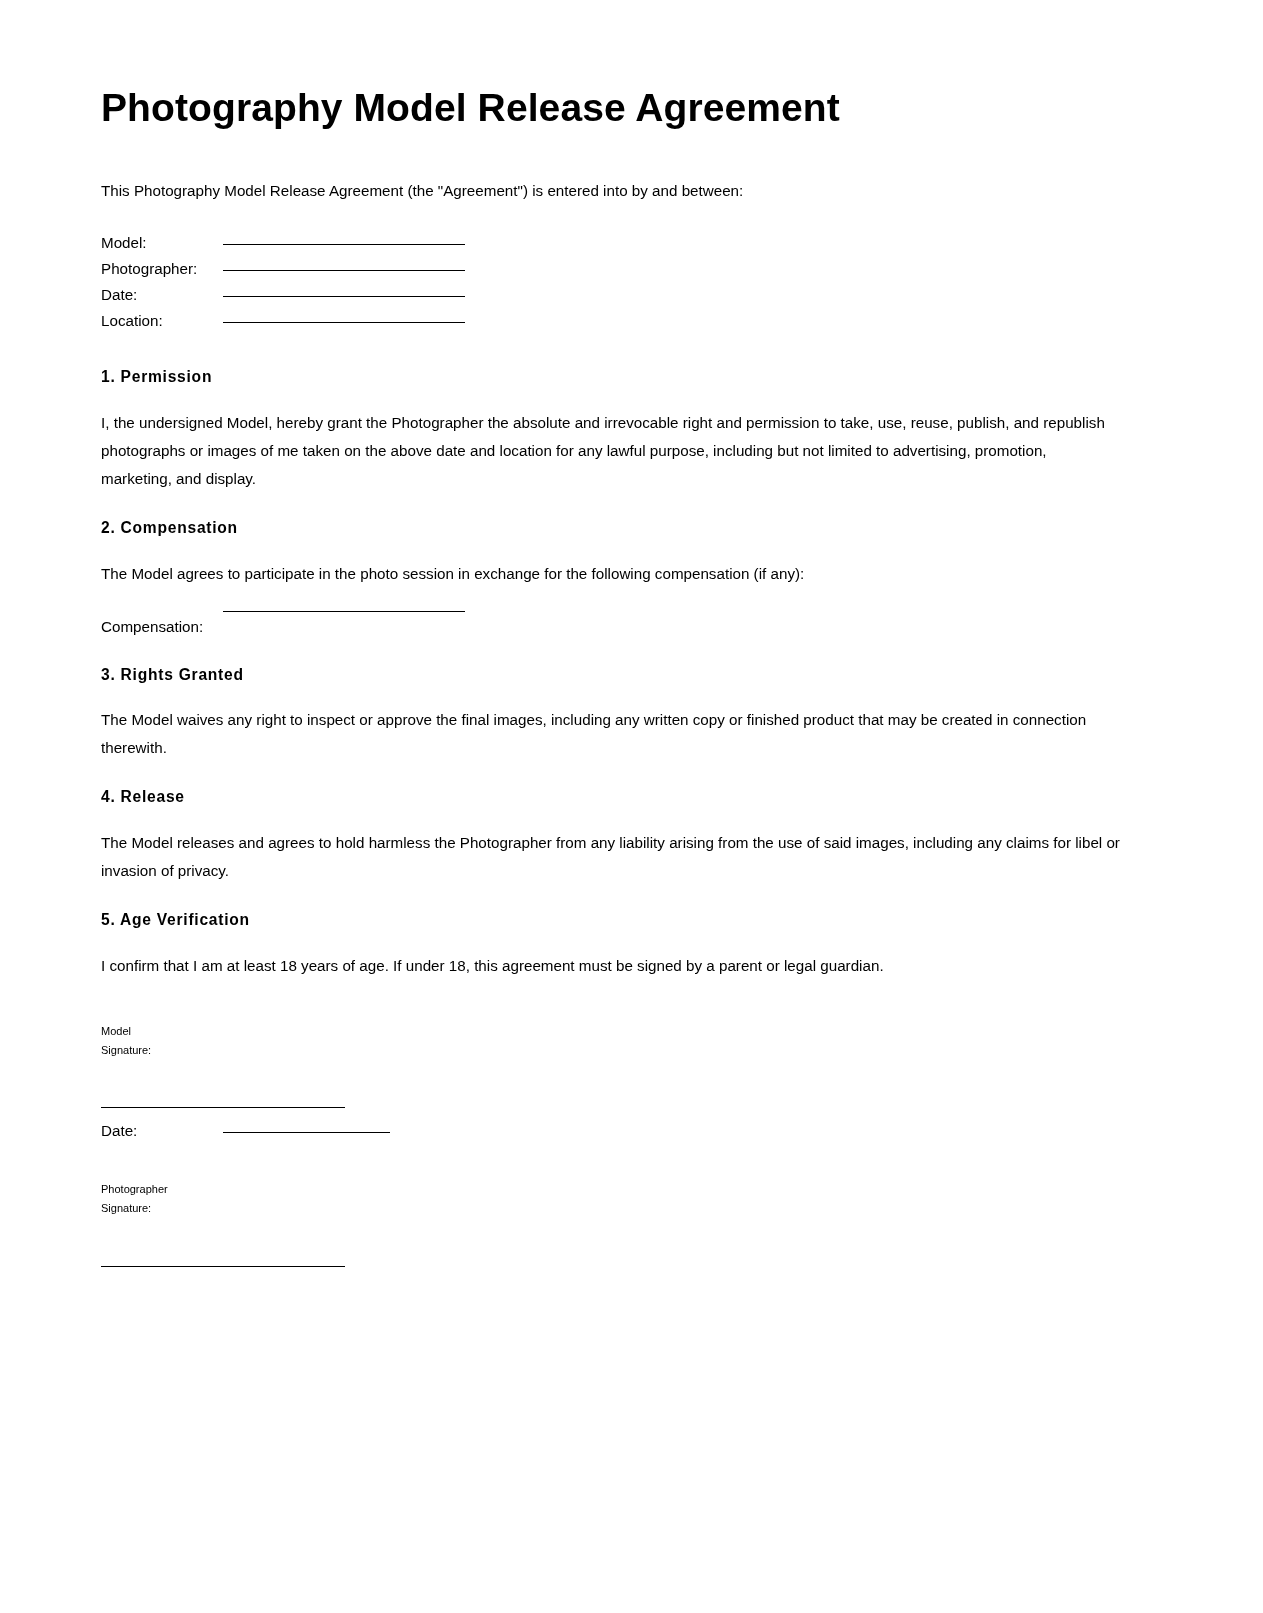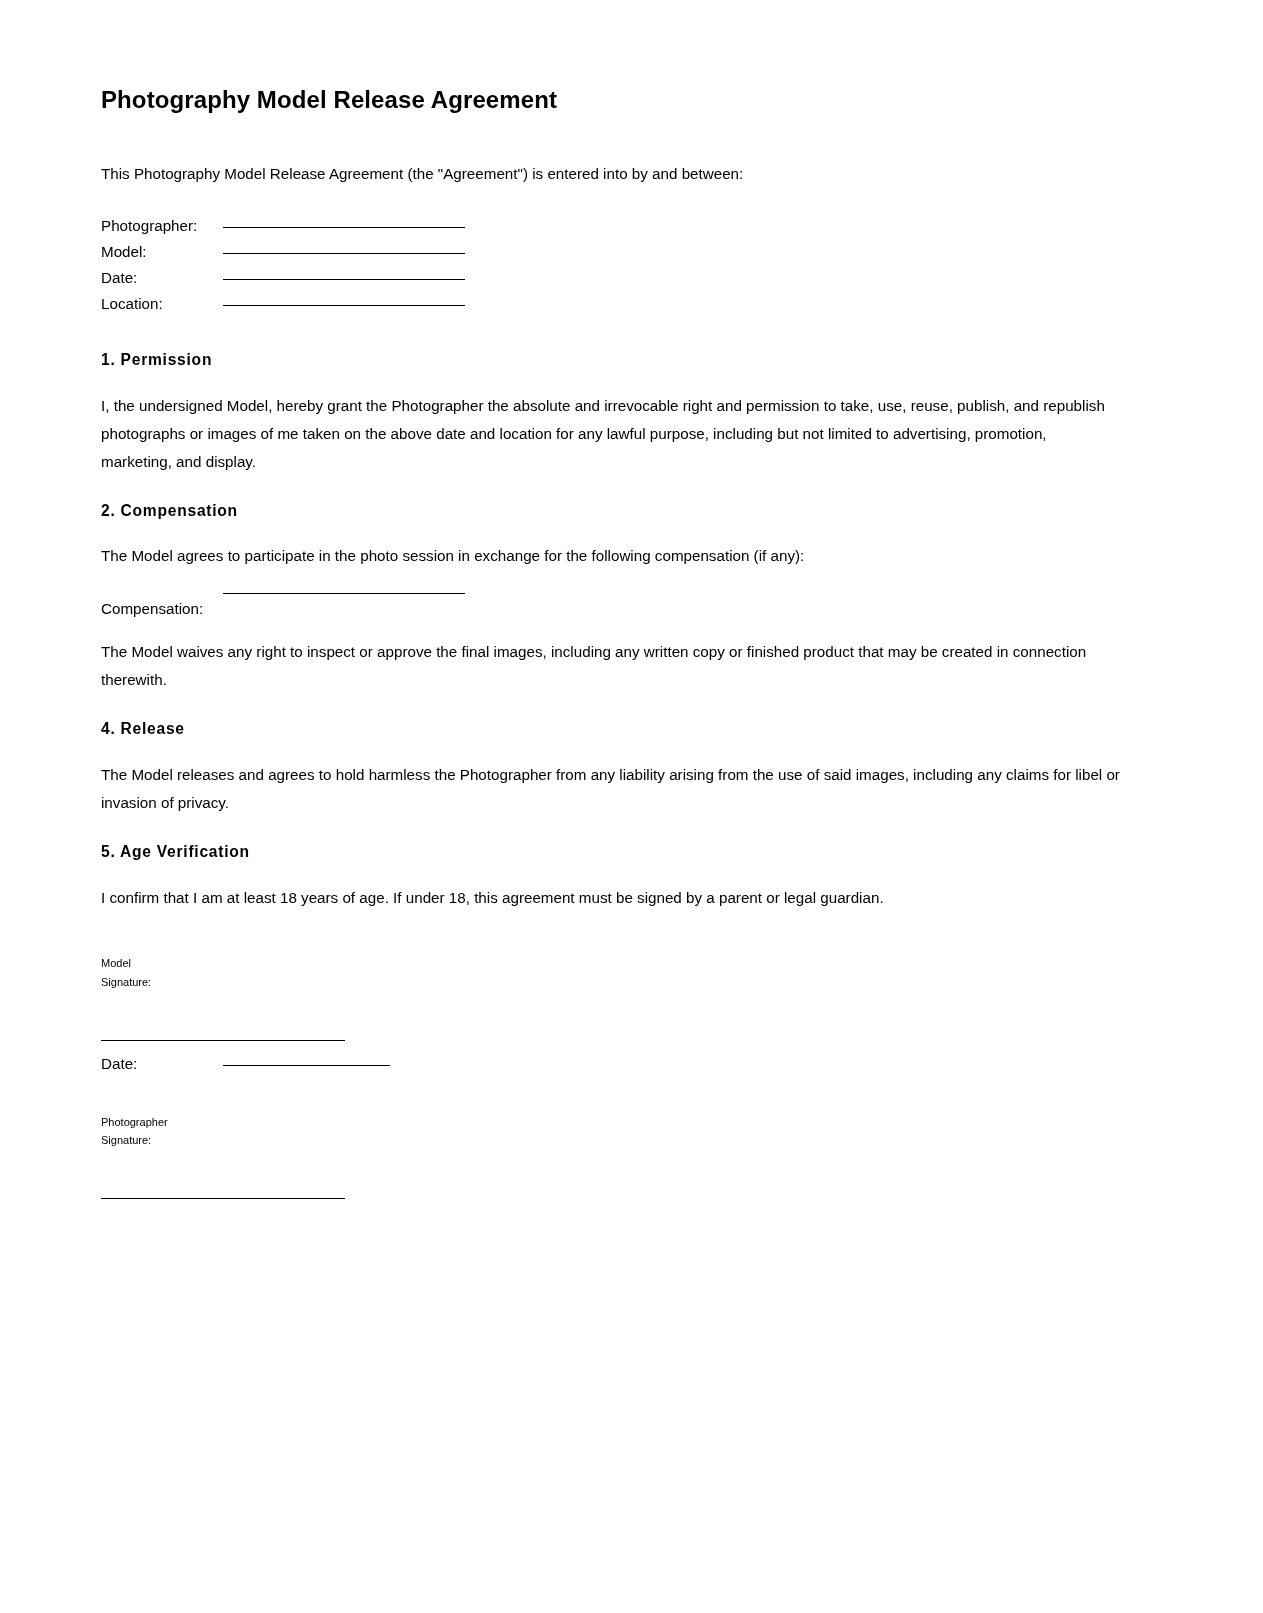--- a/index.html
+++ b/index.html
@@ -18,21 +18,21 @@
   .page {
     position: relative;
     width: 1263px;
     height: 1613px;
     background: #ffffff;
     box-sizing: border-box;
     padding: 86px 143px 0 101px;
   }
 
   .doc-title {
-    font-size: 24px;
+    font-size: 39px;
     font-weight: bold;
     letter-spacing: 0.1px;
     line-height: 1.15;
     margin: 0 0 48px 0;
     font-stretch: condensed;
   }
 
   .intro {
     font-size: 15.2px;
     line-height: 1.55;
@@ -143,26 +143,26 @@
 
 <div class="page">
 
   <h1 class="doc-title">Photography Model Release Agreement</h1>
 
   <p class="intro">This Photography Model Release Agreement (the "Agreement") is entered into by and between:</p>
 
   <div class="field-list">
 
     <div class="field-row">
+      <span class="field-label">Model:</span>
+      <span class="field-rule"></span>
+    </div>
+
+    <div class="field-row">
       <span class="field-label">Photographer:</span>
-      <span class="field-rule"></span>
-    </div>
-
-    <div class="field-row">
-      <span class="field-label">Model:</span>
       <span class="field-rule"></span>
     </div>
 
     <div class="field-row">
       <span class="field-label">Date:</span>
       <span class="field-rule"></span>
     </div>
 
     <div class="field-row">
       <span class="field-label">Location:</span>
@@ -179,20 +179,21 @@
   <div class="section">
     <h2 class="section-heading">2. Compensation</h2>
     <p class="section-body">The Model agrees to participate in the photo session in exchange for the following compensation (if any):</p>
     <div class="comp-row">
       <span class="comp-label">Compensation:</span>
       <span class="field-rule"></span>
     </div>
   </div>
 
   <div class="section">
+    <h2 class="section-heading">3. Rights Granted</h2>
     <p class="section-body">The Model waives any right to inspect or approve the final images, including any written copy or finished product that may be created in connection therewith.</p>
   </div>
 
   <div class="section">
     <h2 class="section-heading">4. Release</h2>
     <p class="section-body">The Model releases and agrees to hold harmless the Photographer from any liability arising from the use of said images, including any claims for libel or invasion of privacy.</p>
   </div>
 
   <div class="section">
     <h2 class="section-heading">5. Age Verification</h2>

